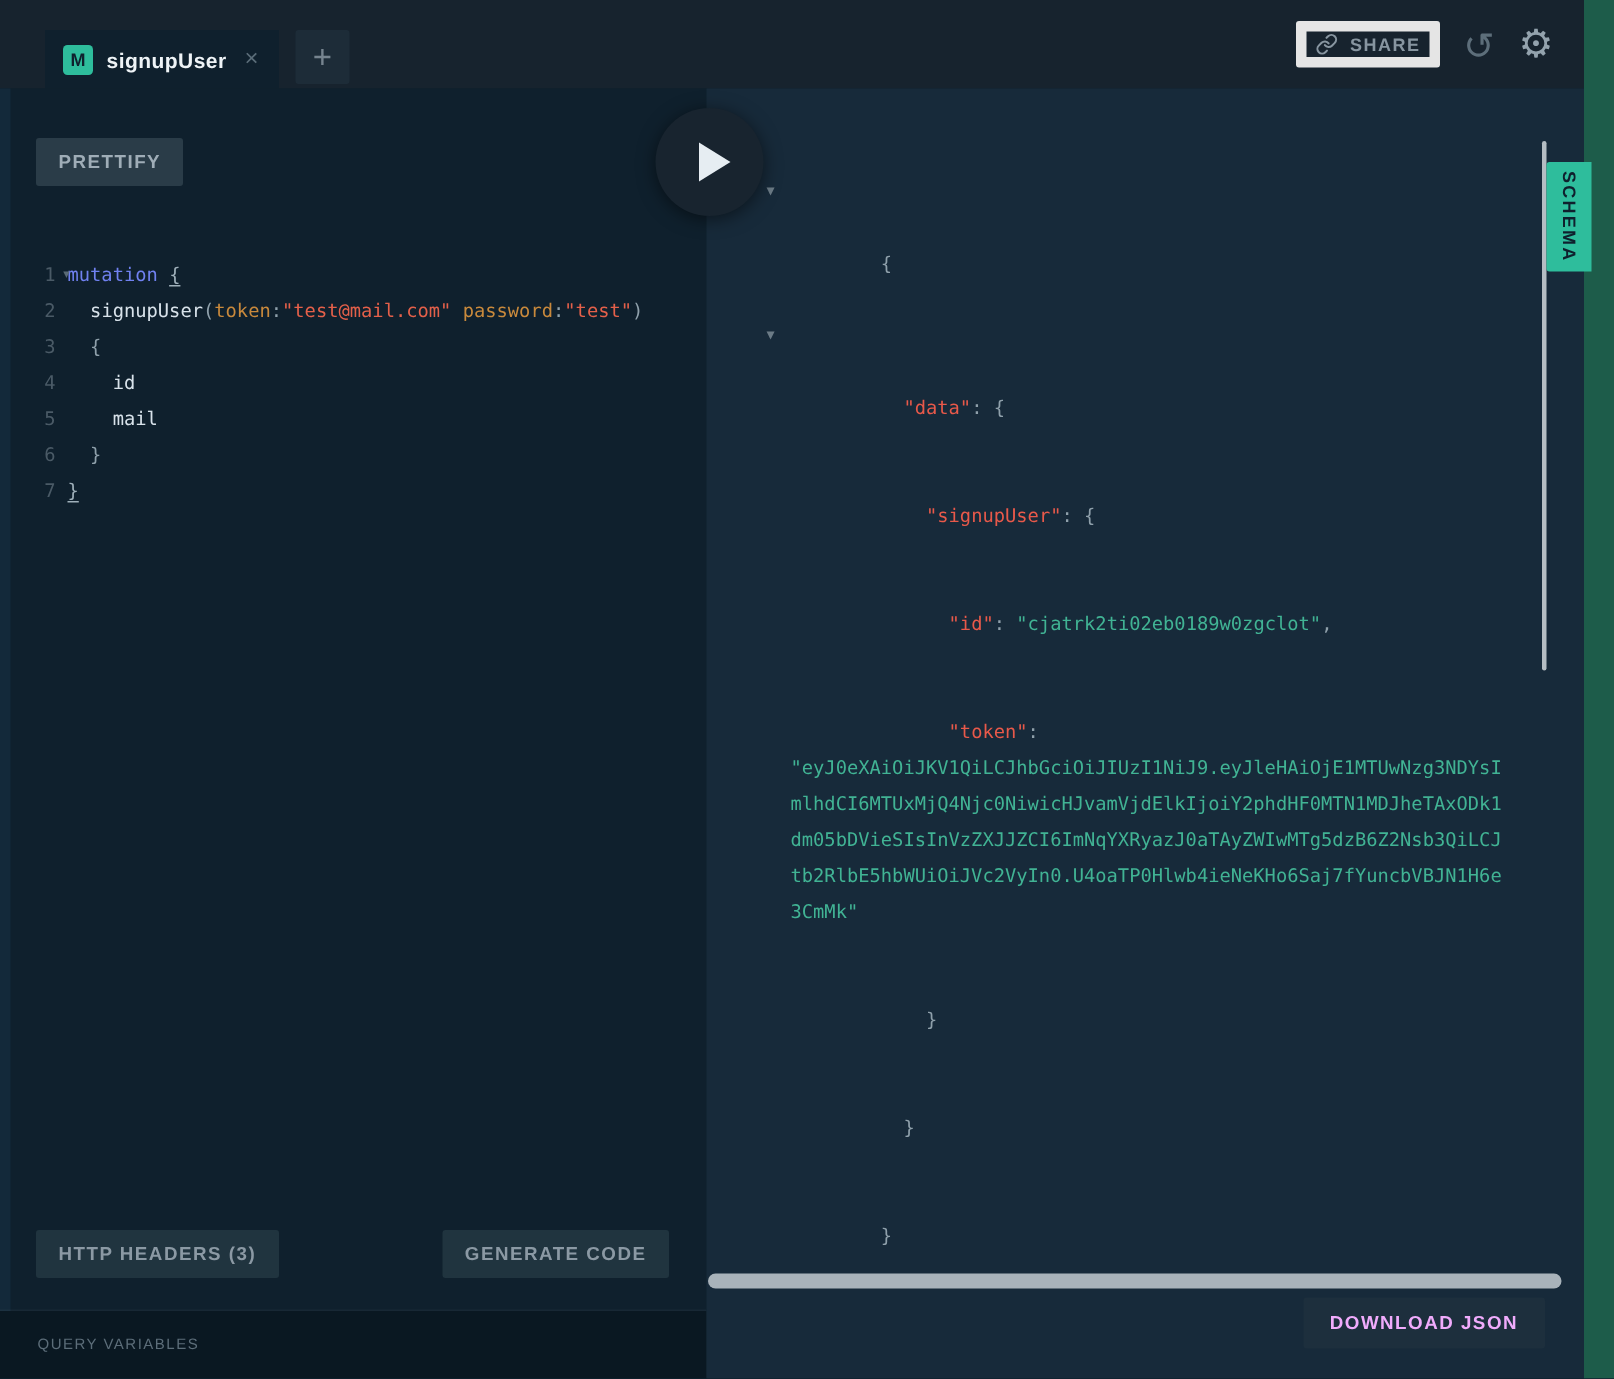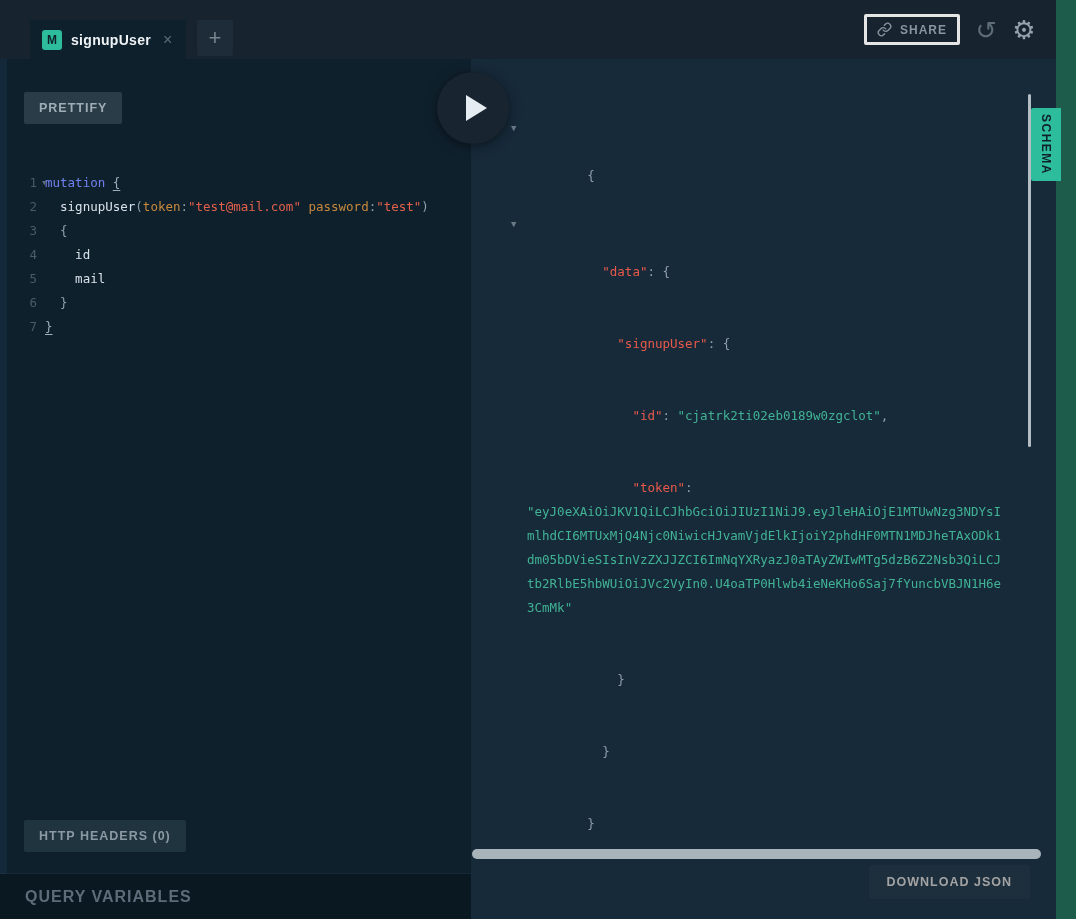--- a/index.html
+++ b/index.html
@@ -20,21 +20,21 @@
   }
   .tab-title { color:#eef3f6; font-size:14px; font-weight:bold; letter-spacing:.3px; }
   .tab-close { color:#5a6c78; font-size:16px; line-height:1; margin-left:3px; cursor:pointer; }
   .newtab {
     position:absolute; left:197px; top:20px; width:36px; height:36px; background:#1d2c38;
     border-radius:2px; color:#76848f; font-size:22px; display:flex; align-items:center;
     justify-content:center; cursor:pointer;
   }
   .share-btn {
     position:absolute; left:864px; top:14px; width:96px; height:31px; box-sizing:border-box;
-    border:3px solid #e5e5e5; border-radius:2px; color:#8795a0; display:flex; align-items:center;
+    border:7px solid #e5e5e5; border-radius:2px; color:#8795a0; display:flex; align-items:center;
     justify-content:center; gap:8px; font-size:12px; font-weight:bold; letter-spacing:1px; cursor:pointer;
   }
   .icon-btn { position:absolute; top:12px; width:36px; height:36px; display:flex; align-items:center;
     justify-content:center; cursor:pointer; }
   .icon-glyph { font-family:"DejaVu Sans", sans-serif; }
   .history-btn { left:968px; color:#5d6e7a; font-size:25px; }
   .gear-btn { left:1006px; color:#93a2ad; font-size:26px; }
 
   
   .left-panel { position:absolute; left:0; top:59px; bottom:0; width:471px; background:#0f202d; }
@@ -62,21 +62,21 @@
   .bottom-buttons { position:absolute; left:24px; right:25px; top:761px; display:flex; justify-content:space-between; }
   .ghost-btn {
     background:#20343f; border:none; border-radius:2px; color:#8b99a4; font-family:inherit;
     font-size:12.5px; font-weight:bold; letter-spacing:1px; padding:9px 15px; cursor:pointer;
   }
   .query-vars {
     position:absolute; left:0; right:0; bottom:0; height:45px; background:#0a1822;
     display:flex; align-items:center; padding-left:25px;
     box-shadow:0 -1px 0 rgba(255,255,255,0.04);
   }
-  .query-vars span { color:#5c6d79; font-size:16px; font-weight:bold; letter-spacing:1px; }
+  .query-vars span { color:#5c6d79; font-size:10px; font-weight:normal; letter-spacing:1px; }
 
   
   .play-btn {
     position:absolute; left:437px; top:72px; width:72px; height:72px; border-radius:50%;
     background:#18242f; box-shadow:0 2px 12px rgba(0,0,0,0.5); z-index:4;
     display:flex; align-items:center; justify-content:center; cursor:pointer;
   }
   .play-triangle {
     width:0; height:0; border-left:21px solid #e6edf2;
     border-top:13px solid transparent; border-bottom:13px solid transparent; margin-left:7px;
@@ -87,21 +87,21 @@
   .response { position:absolute; left:56px; top:57px; right:20px; }
   .response-line { position:relative; white-space:pre; min-height:24px; }
   .response-line.wrap { white-space:pre-wrap; overflow-wrap:break-word; width:475px; }
   .fold-r { position:absolute; left:-16px; top:0; color:#6b7b86; font-size:9px; cursor:pointer; }
   .t-key { color:#e8594a; }
   .t-val { color:#41b394; }
   .h-scrollbar { position:absolute; left:1px; top:790px; width:569px; height:10px; background:#a9b3ba; border-radius:5px; cursor:pointer; }
   .v-scrollbar { position:absolute; left:557px; top:35px; width:3px; height:353px; background:#b4bdc3; border-radius:2px; cursor:pointer; }
   .download-btn {
     position:absolute; right:26px; bottom:20px; background:#1d2f3d; border:none; border-radius:2px;
-    color:#a3a3a3; font-family:inherit; font-size:12.5px; font-weight:bold; letter-spacing:1px;
+    color:#f0abfc; font-family:inherit; font-size:12.5px; font-weight:bold; letter-spacing:1px;
     padding:10px 18px; cursor:pointer;
   }
 
   
   .edge-strip { position:absolute; left:1056px; top:0; width:20px; height:919px; background:#1d5c4a; }
   .schema-tab {
     position:absolute; left:1031px; top:108px; width:30px; height:73px; background:#2ebd9c;
     color:#0f202d; writing-mode:vertical-rl; display:flex; align-items:center; justify-content:center;
     font-size:12px; font-weight:bold; letter-spacing:1.5px; border-radius:2px 0 0 2px;
     z-index:5; cursor:pointer;
@@ -166,21 +166,22 @@
         <span class="ln">6</span>
         <span class="ctoks"><span class="t-p">  }</span></span>
       </div>
       <div class="code-line">
         <span class="ln">7</span>
         <span class="ctoks"><span class="t-pm">}</span></span>
       </div>
     </div>
 
     <div class="bottom-buttons">
-      <button class="ghost-btn">HTTP HEADERS (0)</button>
+      <button class="ghost-btn">HTTP HEADERS (3)</button>
+      <button class="ghost-btn">GENERATE CODE</button>
     </div>
 
     <div class="query-vars">
       <span>QUERY VARIABLES</span>
     </div>
   </div>
 
   <div class="play-btn">
     <div class="play-triangle"></div>
   </div>

